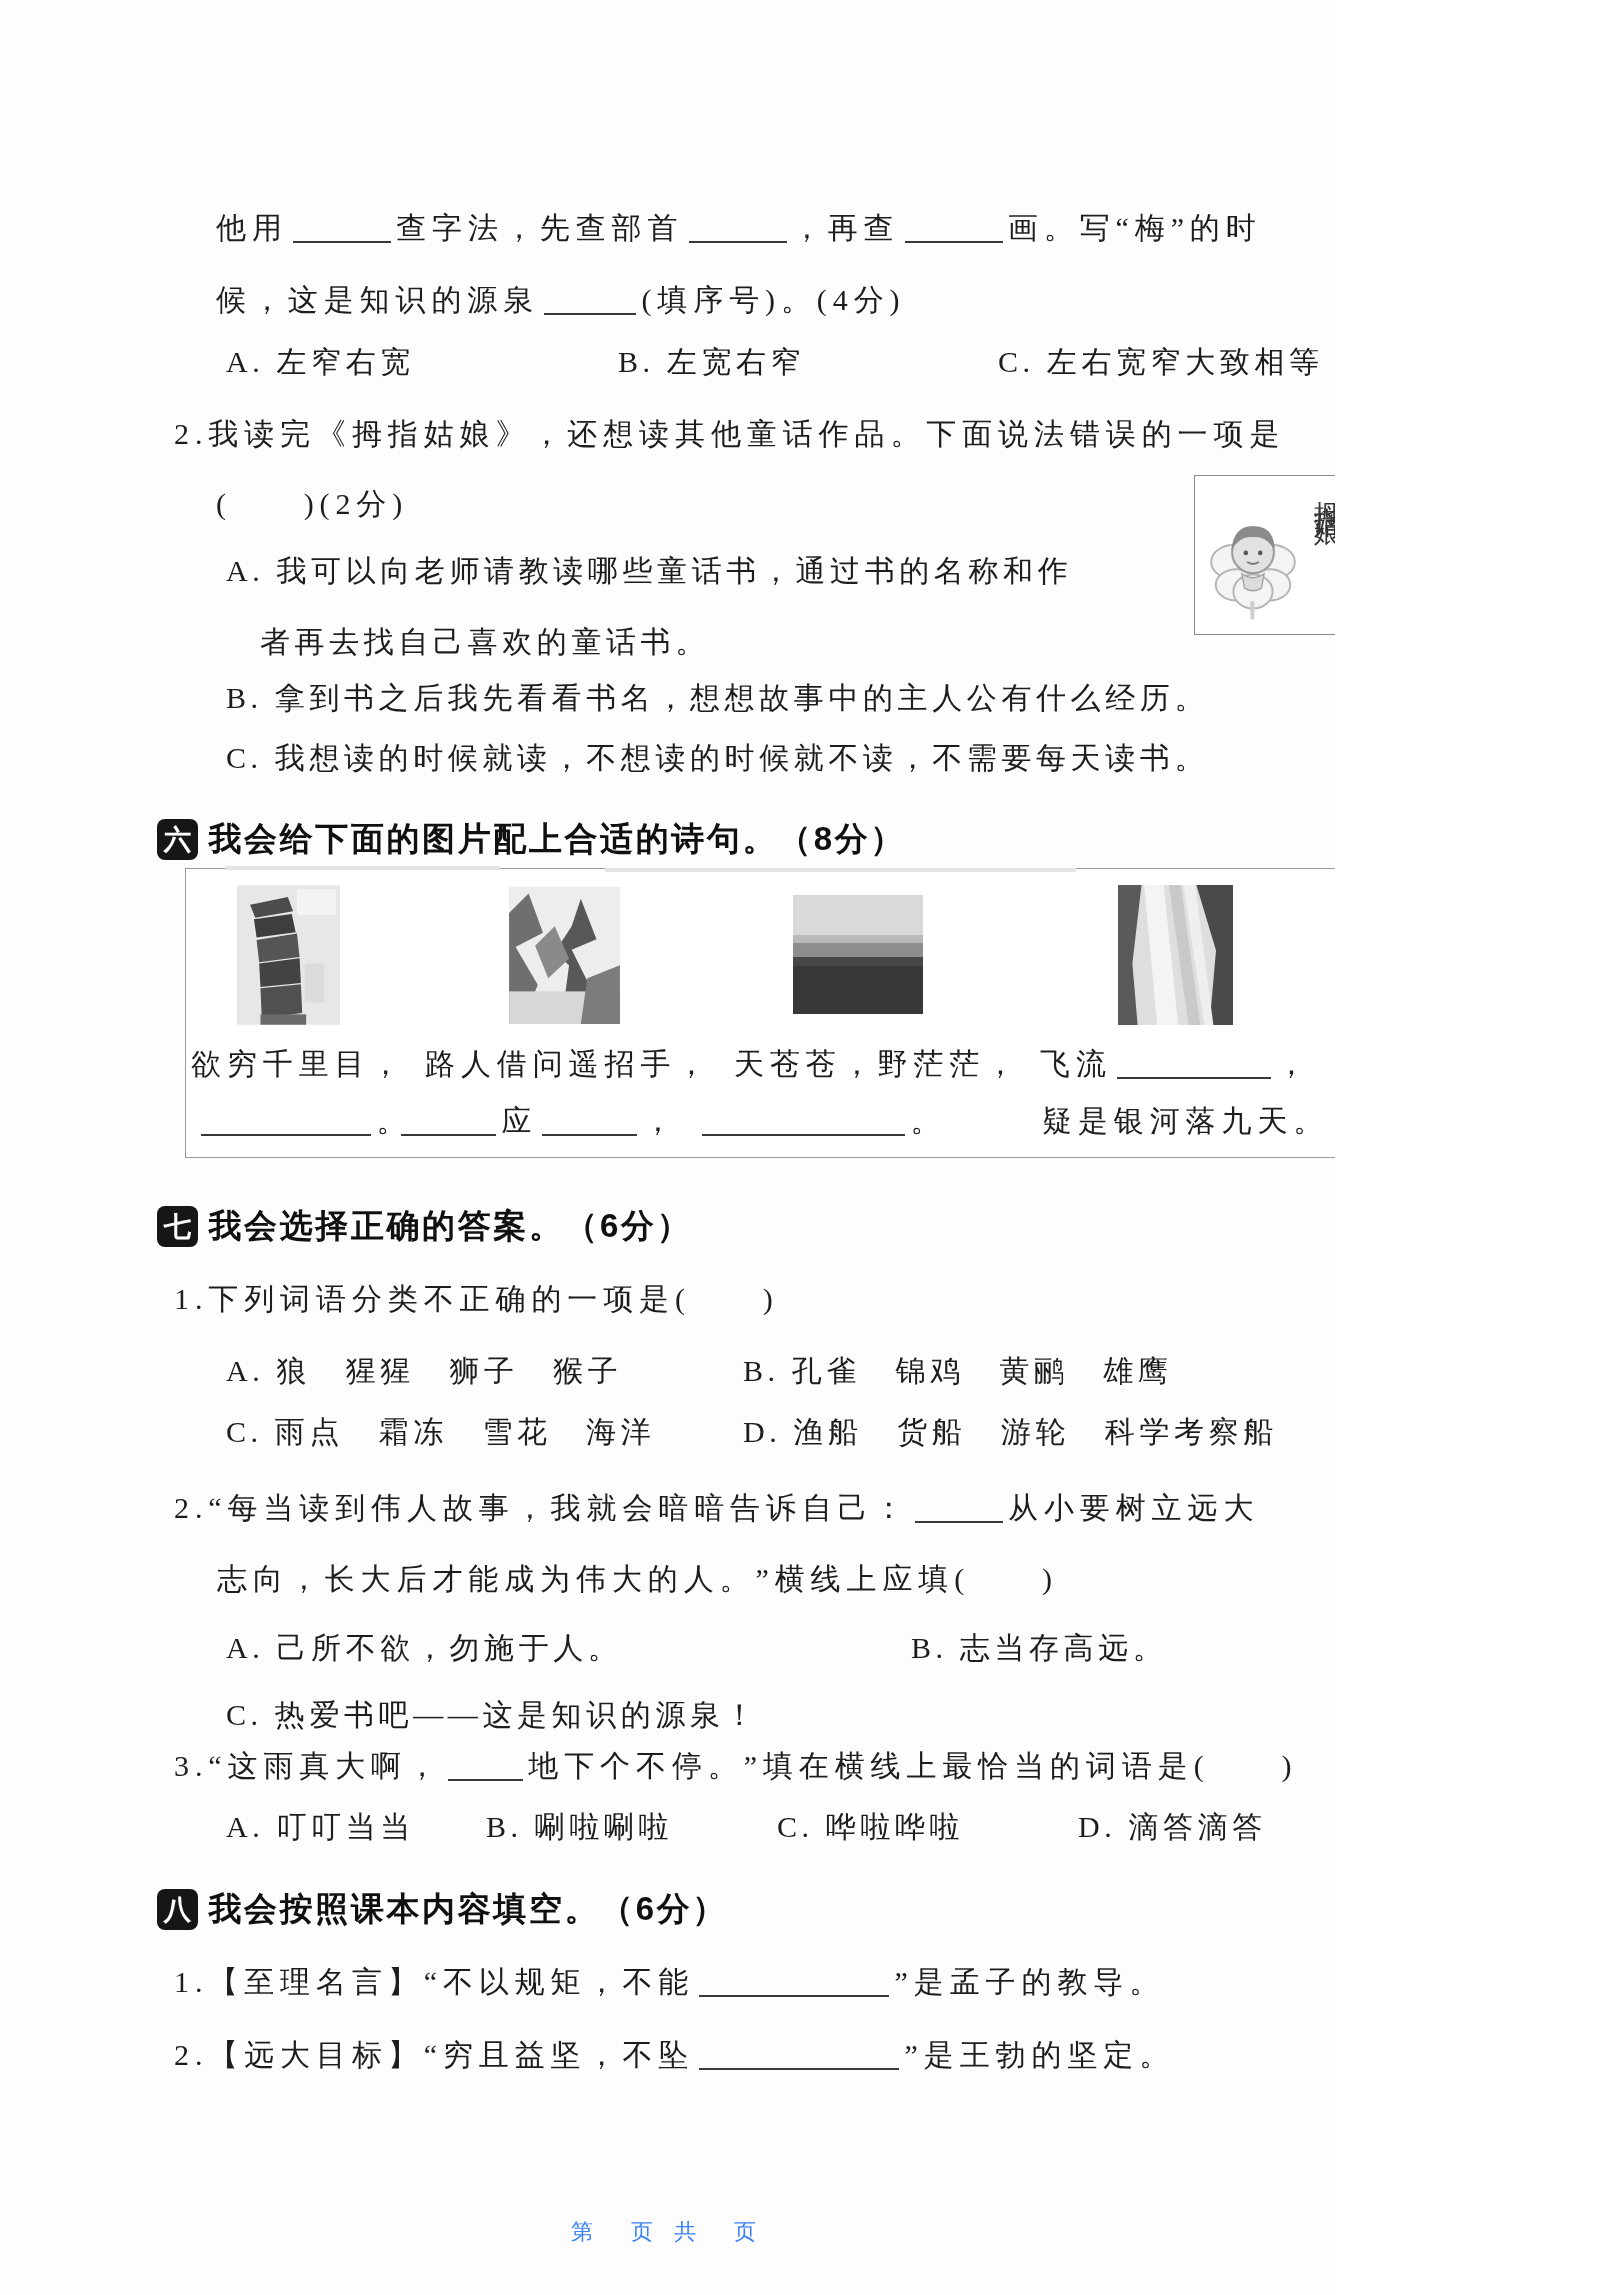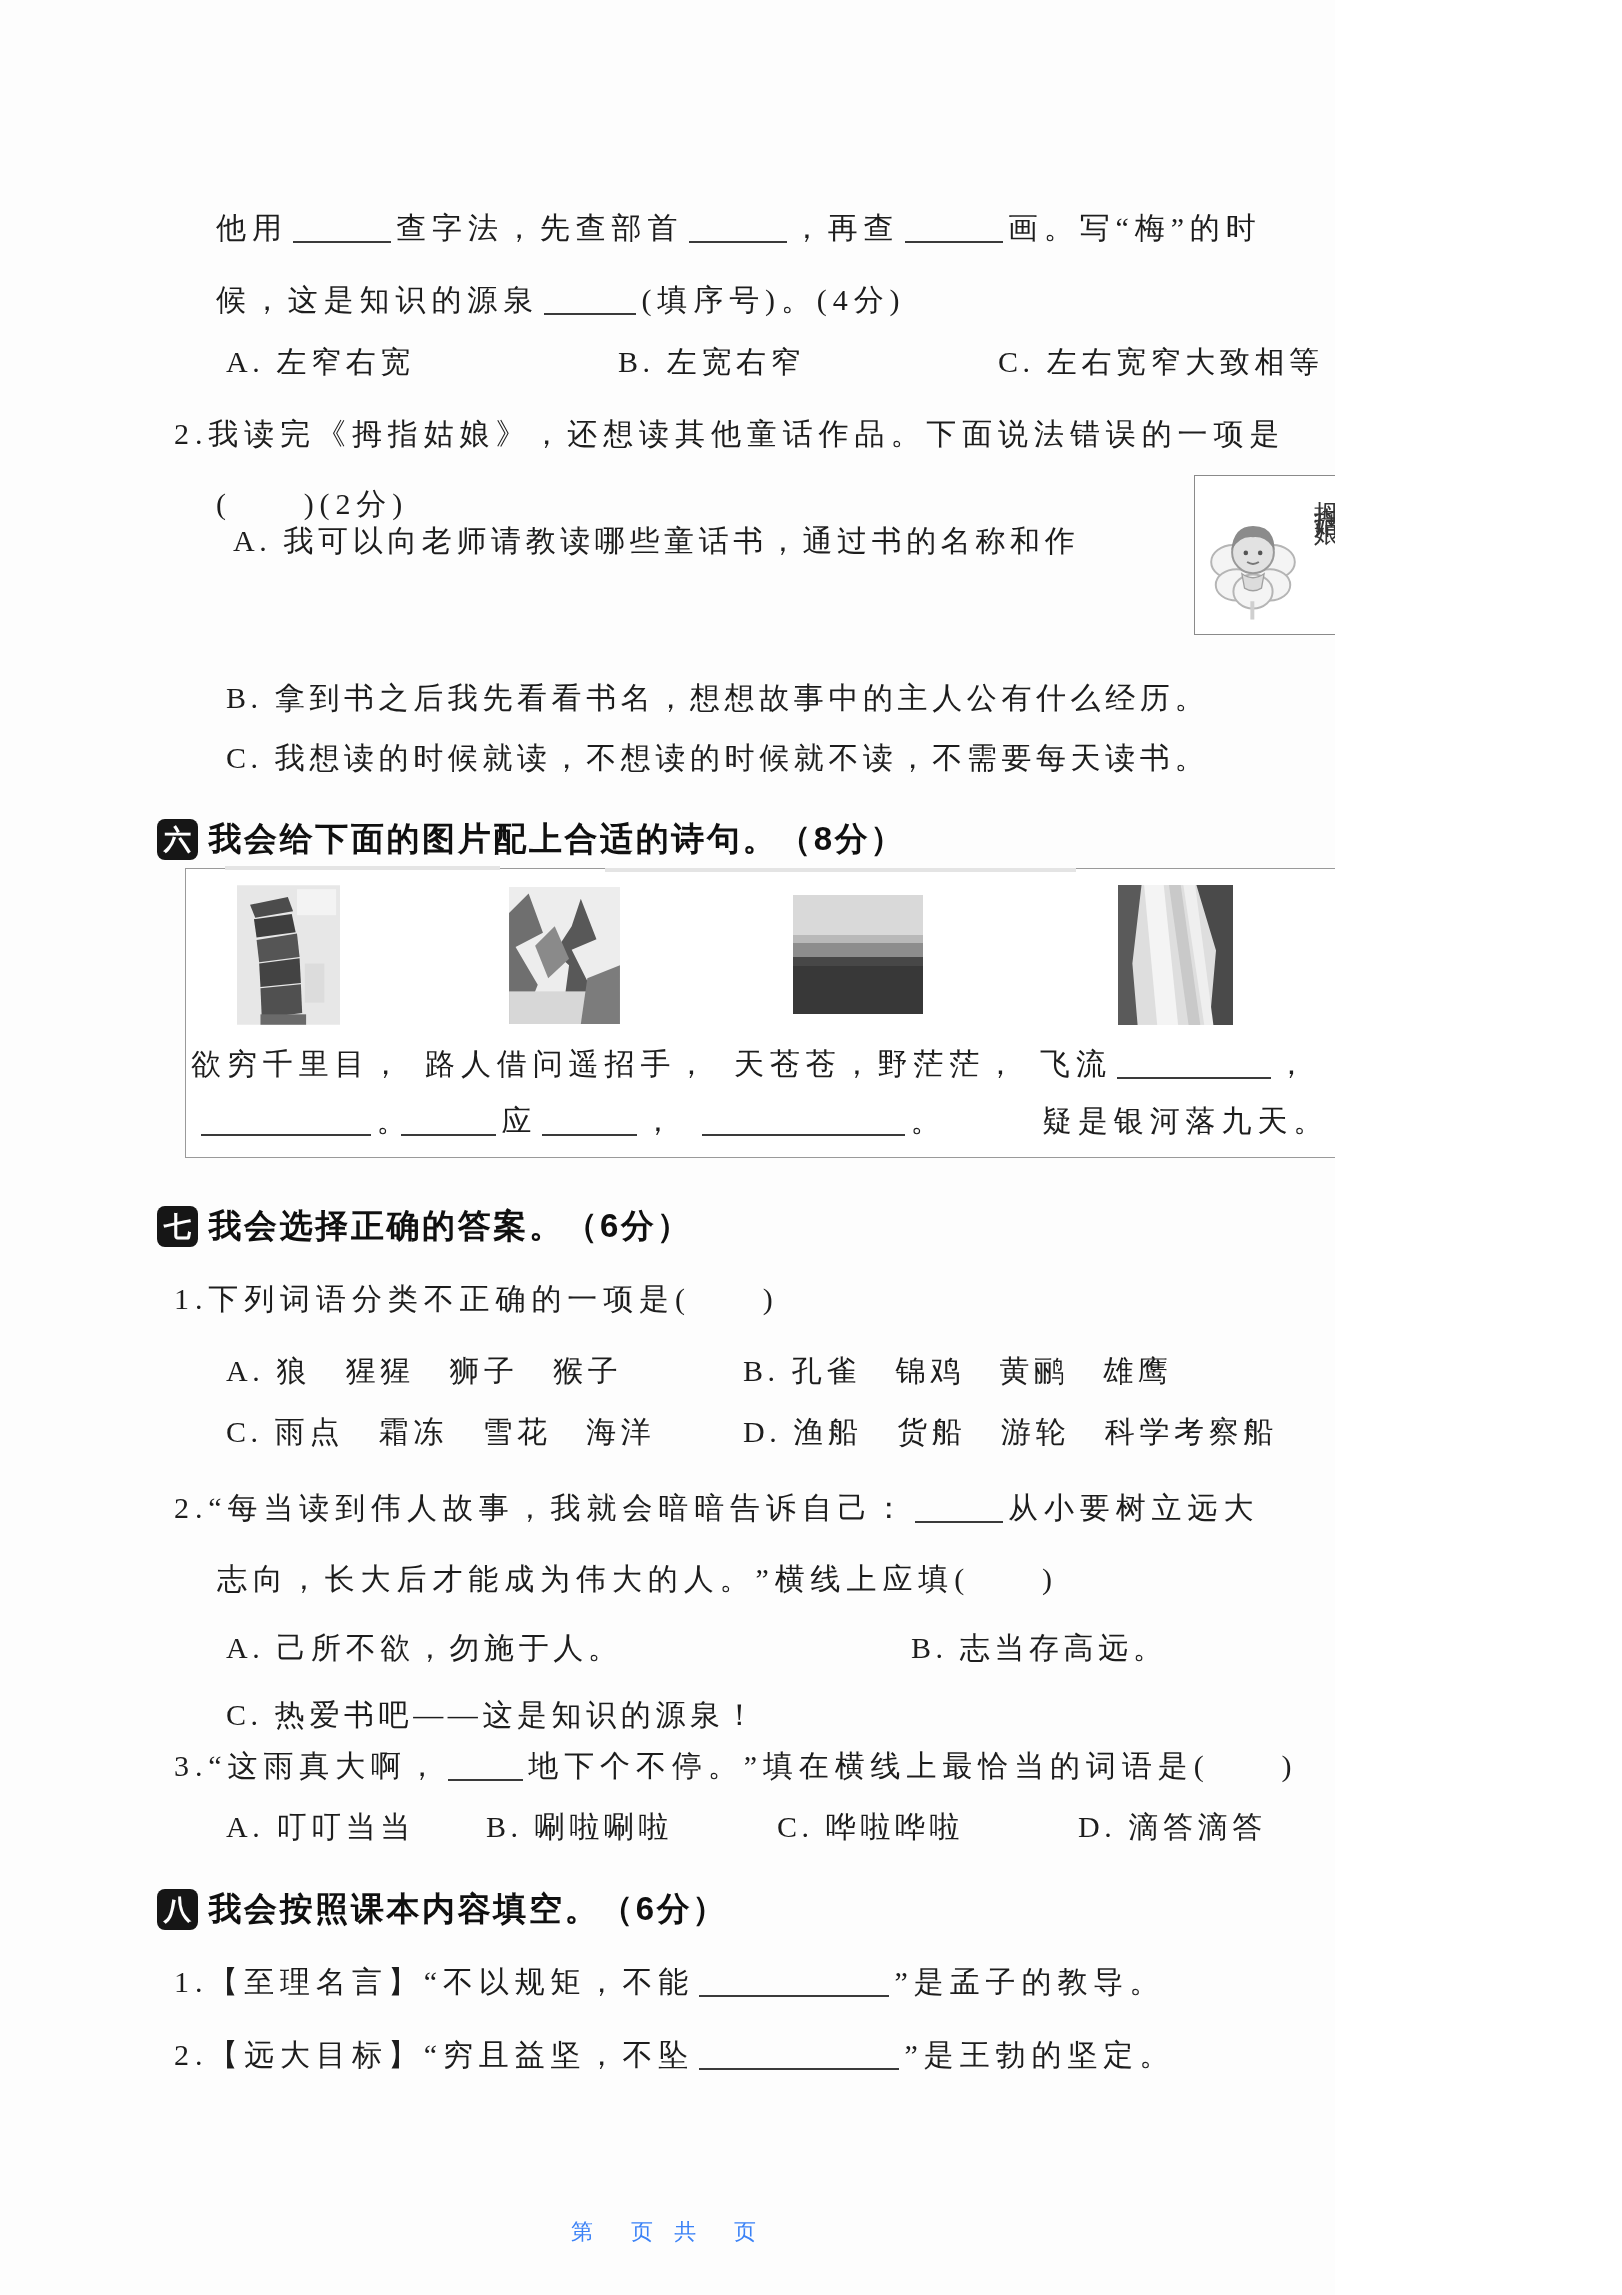--- a/index.html
+++ b/index.html
@@ -61,21 +61,22 @@
         <path d="M42 92 Q45 55 75 55 Q108 55 108 92 Q96 70 75 72 Q54 70 42 92 Z" fill="#8b8b8b"></path>
         <circle cx="64" cy="96" r="3.5" fill="#555"></circle>
         <circle cx="86" cy="96" r="3.5" fill="#555"></circle>
         <path d="M66 110 Q75 116 84 110" stroke="#777" stroke-width="3" fill="none"></path>
         <path d="M58 128 Q75 140 92 128 L88 150 Q75 158 62 150 Z" fill="#dcdcdc" stroke="#a0a0a0" stroke-width="2"></path>
       </svg>
     </div>
     <div class="vlabel">拇指姑娘</div>
   </div>
 
-  <div class="t opt" style="left:226px;top:521px;margin-left:7px;">A. 我可以向老师请教读哪些童话书，通过书的名称和作</div>
+  <div class="t opt" style="left:226px;top:551px;">A. 我可以向老师请教读哪些童话书，通过书的名称和作</div>
+  <div class="t opt" style="left:260px;top:622px;">者再去找自己喜欢的童话书。</div>
   <div class="t opt" style="left:226px;top:678px;">B. 拿到书之后我先看看书名，想想故事中的主人公有什么经历。</div>
   <div class="t opt" style="left:226px;top:738px;">C. 我想读的时候就读，不想读的时候就不读，不需要每天读书。</div>
 
   <div class="sec" style="left:157px;top:817px;">
     <div class="sec-num">六</div>
     <div class="sec-title">我会给下面的图片配上合适的诗句。（8分）</div>
   </div>
 
   <div class="imgbox">
     <div class="smudge" style="left:39px;top:-2.6px;width:275px;"></div>

